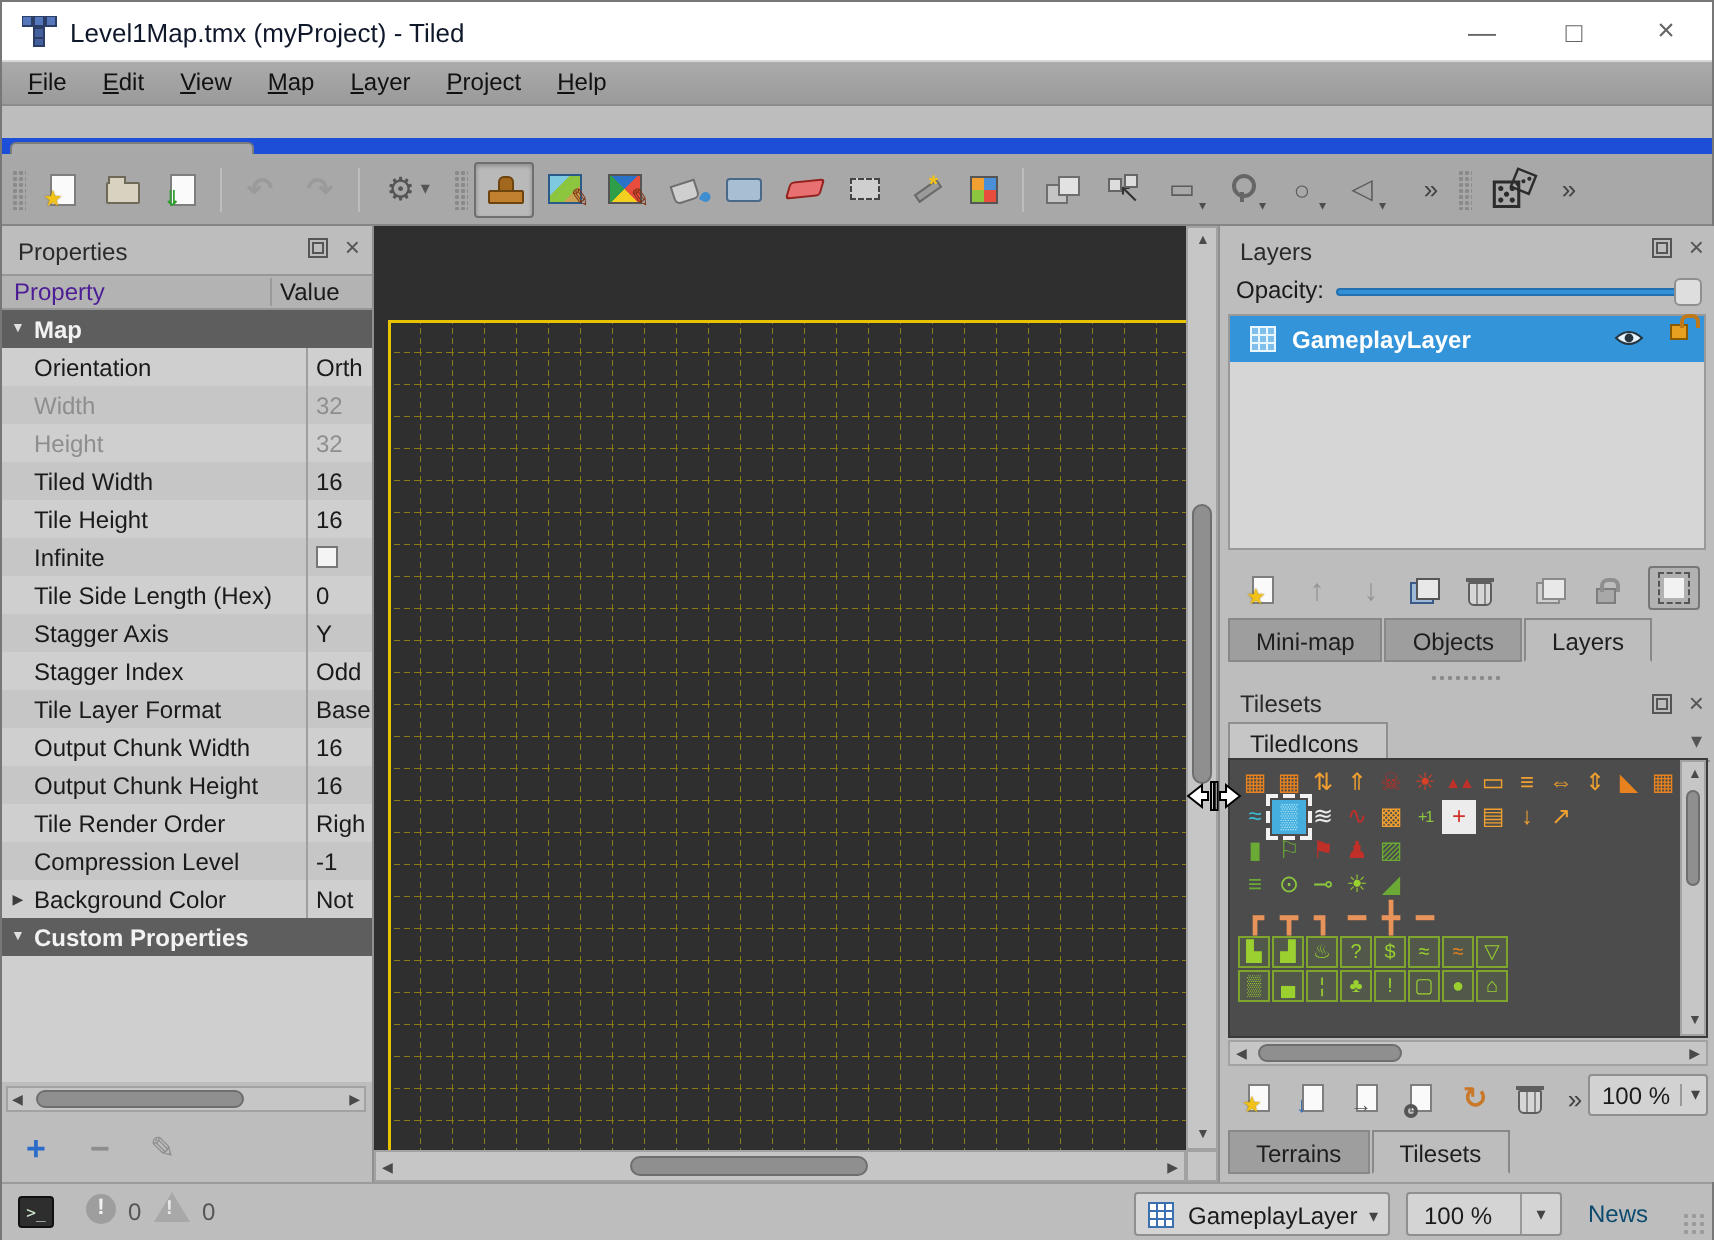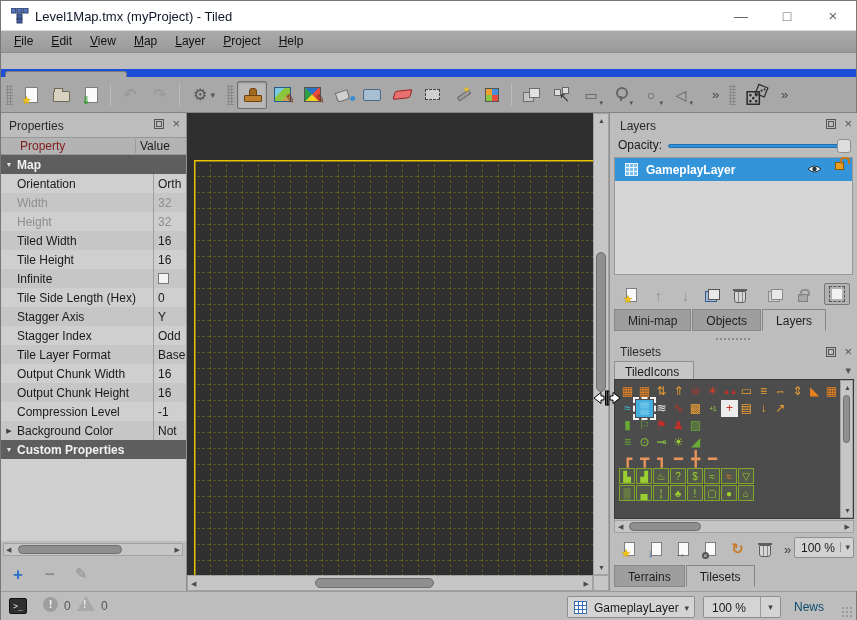--- a/index.html
+++ b/index.html
@@ -76,21 +76,21 @@
   
   .dockbtns { position:absolute; top:3px; right:6px; }
   .fbtn { display:inline-block; width:10px; height:10px; border:1px solid #555; box-shadow:inset 0 0 0 1px #bdbdbd, inset 0 0 0 2px #555; margin-right:8px; vertical-align:middle; }
   .xbtn { display:inline-block; color:#555; font-size:13px; vertical-align:middle; }
   .dtitle { position:absolute; font-size:12px; color:#2a2a2a; }
 
   
   .dock-left { position:absolute; left:0; top:112px; width:186px; height:478px; background:#bdbdbd; border-right:1px solid #8f8f8f; }
   .props-title { left:8px; top:6px;text-align:center; }
   .phead { position:absolute; left:0; top:24px; width:100%; height:18px; background:#b3b3b3; border-top:1px solid #979797; border-bottom:1px solid #979797; display:flex; align-items:center; }
-  .phead .hl { padding-left:6px; color:#7f1d1d;margin-left:13px; }
+  .phead .hl { padding-left:6px; color:#4c1d95; }
   .phead .hv { margin-left:auto; width:51px; border-left:1px solid #9a9a9a; padding-left:4px; overflow:hidden; white-space:nowrap; }
   .pbody { position:absolute; left:0; top:42px; width:100%; height:386px; background:#cfcfcf; overflow:hidden; }
   .prow { height:19px; display:flex; align-items:center; background:#cfcfcf; }
   .prow:nth-of-type(odd) { background:#c6c6c6; }
   .parrow { width:16px; text-align:center; font-size:7px; color:#3c3c3c; }
   .plabel { white-space:nowrap; overflow:hidden; }
   .pvalue { margin-left:auto; width:33px; flex:0 0 33px; border-left:1px solid #9f9f9f; padding-left:4px; overflow:hidden; white-space:nowrap; height:100%; display:flex; align-items:center; }
   .pgroup { background:#5e5e5e !important; color:#f2f2f2; font-weight:bold; }
   .pgroup .parrow { color:#e0e0e0; }
   .pgroup .pvalue { border-left:none; }
@@ -414,20 +414,27 @@
           <span class="plabel">Output Chunk Width</span>
           <span class="pvalue">
             <span class="vtext">16</span>
           </span>
         </div>
         <div class="prow">
           <span class="parrow"></span>
           <span class="plabel">Output Chunk Height</span>
           <span class="pvalue">
             <span class="vtext">16</span>
+          </span>
+        </div>
+        <div class="prow">
+          <span class="parrow"></span>
+          <span class="plabel">Tile Render Order</span>
+          <span class="pvalue">
+            <span class="vtext">Righ</span>
           </span>
         </div>
         <div class="prow">
           <span class="parrow"></span>
           <span class="plabel">Compression Level</span>
           <span class="pvalue">
             <span class="vtext">-1</span>
           </span>
         </div>
         <div class="prow">

